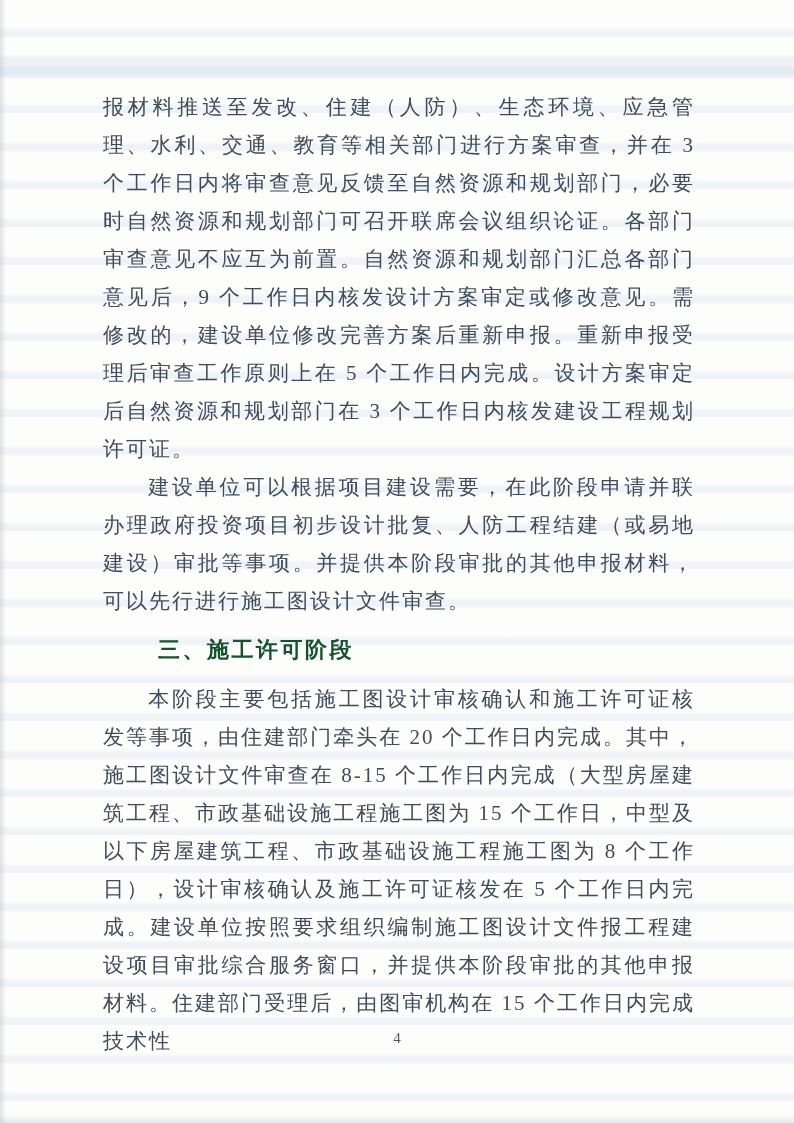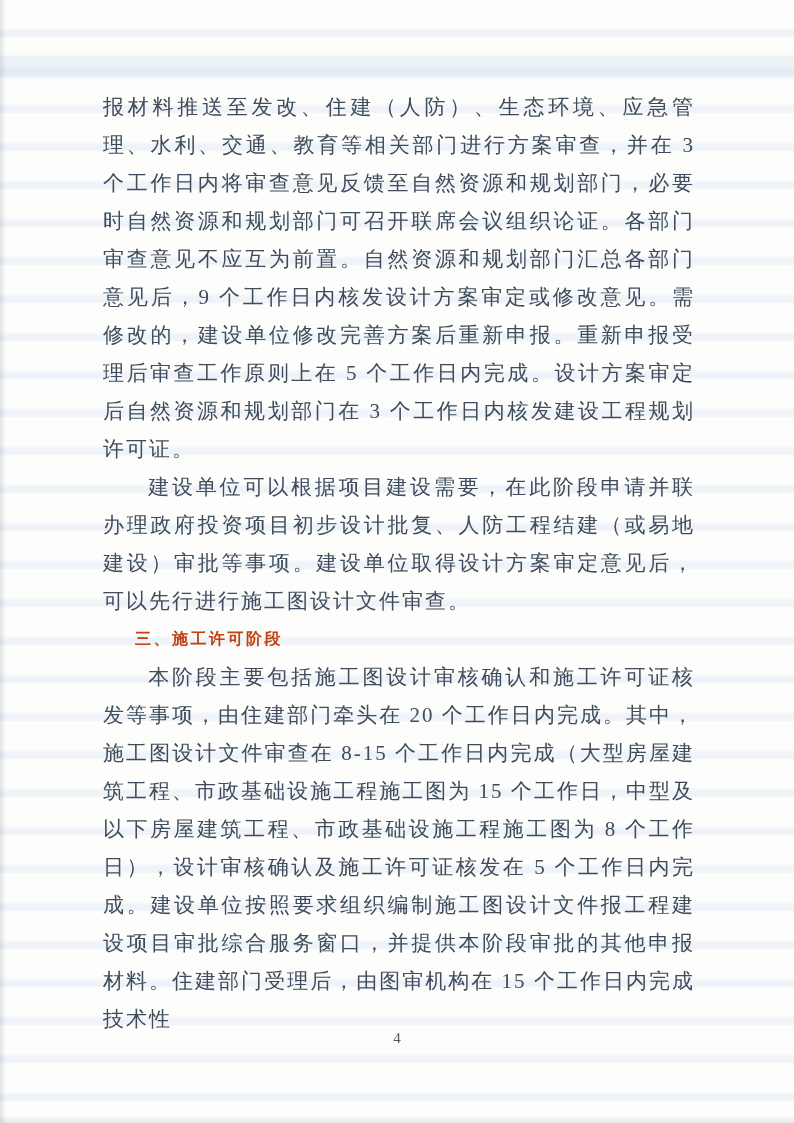--- a/index.html
+++ b/index.html
@@ -66,29 +66,29 @@
     text-align: justify;
   }
   .par {
     margin: 0;
     padding: 0;
   }
   .par.indent {
     text-indent: 2.15em;
   }
   .section-heading {
-    margin: 0;
+    margin: 11px;
     padding: 0;
     text-indent: 2.0em;
     font-family: "Liberation Sans", "DejaVu Sans", sans-serif;
     font-weight: 700;
-    font-size: 16px;
+    font-size: 22px;
     line-height: 38px;
     letter-spacing: 2.5px;
-    color: #c2410c;
+    color: #14532d;
   }
   .par.bold {
     font-weight: 700;
     color: #36414f;
     letter-spacing: 2.5px;
   }
   .page-number {
     position: absolute;
     left: 0;
     right: 0;
@@ -104,19 +104,19 @@
 <body>
 
 <div class="page">
   <div class="scan-bands"></div>
   <div class="scan-band-top"></div>
   <div class="scan-edge-left"></div>
   <div class="scan-edge-bottom"></div>
 
   <div class="content">
     <p class="par">报材料推送至发改、住建（人防）、生态环境、应急管理、水利、交通、教育等相关部门进行方案审查，并在 3 个工作日内将审查意见反馈至自然资源和规划部门，必要时自然资源和规划部门可召开联席会议组织论证。各部门审查意见不应互为前置。自然资源和规划部门汇总各部门意见后，9 个工作日内核发设计方案审定或修改意见。需修改的，建设单位修改完善方案后重新申报。重新申报受理后审查工作原则上在 5 个工作日内完成。设计方案审定后自然资源和规划部门在 3 个工作日内核发建设工程规划许可证。</p>
-    <p class="par indent">建设单位可以根据项目建设需要，在此阶段申请并联办理政府投资项目初步设计批复、人防工程结建（或易地建设）审批等事项。建设单位取得设计方案审定意见后，可以先行进行施工图设计文件审查。</p>
+    <p class="par indent">建设单位可以根据项目建设需要，在此阶段申请并联办理政府投资项目初步设计批复、人防工程结建（或易地建设）审批等事项。并提供本阶段审批的其他申报材料，可以先行进行施工图设计文件审查。</p>
     <h2 class="section-heading">三、施工许可阶段</h2>
     <p class="par indent">本阶段主要包括施工图设计审核确认和施工许可证核发等事项，由住建部门牵头在 20 个工作日内完成。其中，施工图设计文件审查在 8-15 个工作日内完成（大型房屋建筑工程、市政基础设施工程施工图为 15 个工作日，中型及以下房屋建筑工程、市政基础设施工程施工图为 8 个工作日），设计审核确认及施工许可证核发在 5 个工作日内完成。建设单位按照要求组织编制施工图设计文件报工程建设项目审批综合服务窗口，并提供本阶段审批的其他申报材料。住建部门受理后，由图审机构在 15 个工作日内完成技术性</p>
   </div>
 
   <div class="page-number">4</div>
 </div>
 
 </body></html>

